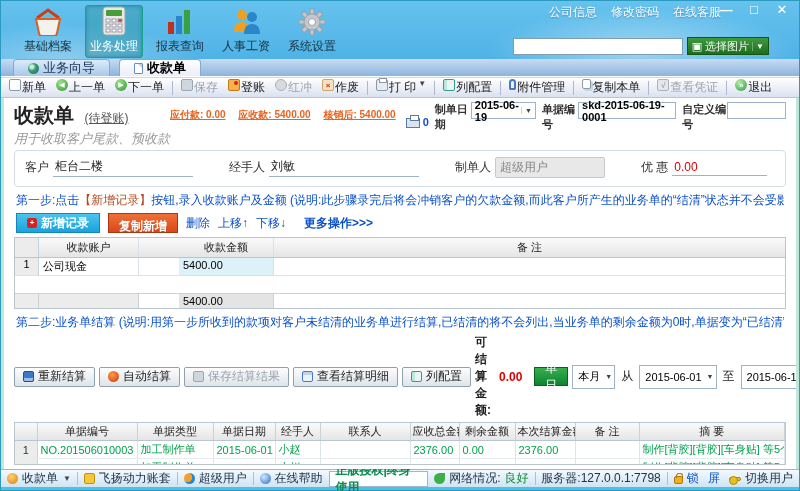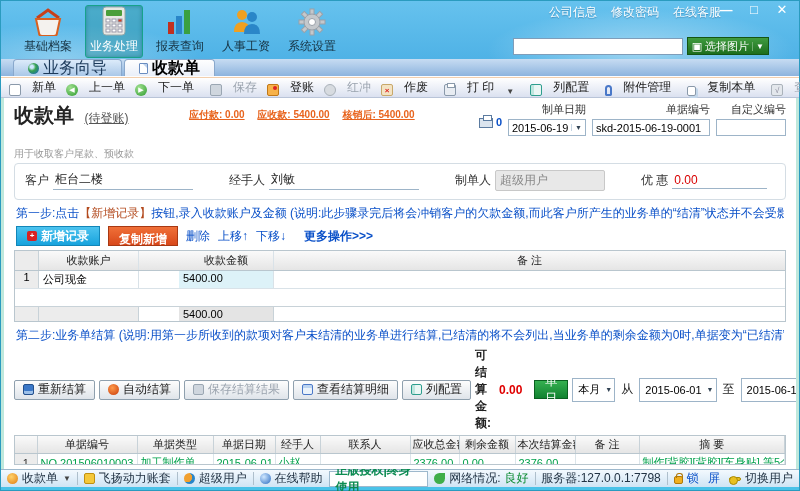--- a/index.html
+++ b/index.html
@@ -22,30 +22,30 @@
 .nav-item.active { border-color:#17a28b; background:rgba(10,120,110,.28); box-shadow:inset 0 0 4px rgba(0,80,80,.4); }
 .nav-item.active .nlabel { color:#fff; }
 .version { position:absolute; top:20px; right:10px; font-size:12px; font-weight:bold; color:#16324a; }
 .pick-row { position:absolute; top:36px; right:30px; display:flex; align-items:center; gap:4px; }
 .pick-input { width:170px; height:17px; border:1px solid #7f9db9; background:#fff; font-size:11px; padding:0 3px; }
 .pick-btn { height:18px; background:linear-gradient(#3f9b3f,#1d6e1d); border:1px solid #145514; color:#fff; font-size:11px; display:flex; align-items:center; gap:3px; padding:0 4px; cursor:pointer; }
 .pick-btn .arr { border-left:1px solid #6fae6f; padding-left:3px; font-size:8px; }
 
 
 .tabbar { height:18px; flex:0 0 18px; background:linear-gradient(#c7dcf2,#8db4de); display:flex; align-items:flex-end; padding-left:12px; border-bottom:1px solid #fdfdfd; }
-.tab { height:17px; display:flex; align-items:center; gap:4px; padding:0 14px; font-size:16px; border:1px solid #89a8cc; border-bottom:none; border-radius:4px 4px 0 0; background:linear-gradient(#dcebfa,#aac8e8); color:#1c3a5a; cursor:pointer; margin-right:2px; }
+.tab { height:17px; display:flex; align-items:center; gap:4px; padding:0 14px; font-size:13px; border:1px solid #89a8cc; border-bottom:none; border-radius:4px 4px 0 0; background:linear-gradient(#dcebfa,#aac8e8); color:#1c3a5a; cursor:pointer; margin-right:9px; }
 .tab.active { background:linear-gradient(#fefefe,#e9eff9); font-weight:bold; color:#000; }
 .tico { width:11px; height:11px; display:inline-block; }
 .page-ico { width:9px; height:11px; background:#fff; border:1px solid #6a8dc0; border-radius:1px; position:relative; }
 .page-ico:after { content:""; position:absolute; right:0; top:0; border:2px solid #bcd2ee; border-left-color:transparent; border-bottom-color:transparent; }
 .globe-ico { width:11px; height:11px; border-radius:50%; background:radial-gradient(circle at 35% 35%, #cfe8ff 15%, #37a24f 40%, #1c6ea8 85%); }
 
 
 .toolbar { height:21px; flex:0 0 21px; background:linear-gradient(#fff,#dbe1f0); border-top:1px solid #f2cfae; border-bottom:1px solid #b9c4d8; display:flex; align-items:center; padding:0 4px; gap:2px; }
-.tbtn { display:flex; align-items:flex-end; gap:11px; font-size:12px; color:#222; padding:1px 4px; border-radius:2px; cursor:pointer; white-space:nowrap; }
+.tbtn { display:flex; align-items:flex-start; gap:1px; font-size:12px; color:#222; padding:1px 4px; border-radius:2px; cursor:pointer; white-space:nowrap; }
 .tbtn.disabled { color:#9aa3ae; cursor:default; }
 .tsep { width:1px; height:14px; background:#aeb8cc; margin:0 2px; }
 .i { width:12px; height:12px; display:inline-flex; align-items:center; justify-content:center; font-size:8px; border-radius:2px; flex:0 0 12px; }
 .i-doc { background:#fff; border:1px solid #8a99aa; }
 .i-prev,.i-next { border-radius:50%; background:radial-gradient(circle at 35% 30%, #9fe08f, #2e9b2e); color:#fff; font-size:7px; }
 .i-save { background:#cfd6de; border:1px solid #9aa6b2; }
 .i-post { background:#f7b24a; border:1px solid #c07818; position:relative; }
 .i-post:after { content:""; position:absolute; right:1px; top:1px; width:4px; height:4px; border-radius:50%; background:#d22; }
 .i-red { border-radius:50%; background:#d7dbe0; border:1px solid #aab2ba; }
 .i-void { background:#f3e3c3; border:1px solid #c8a86a; color:#d22; font-weight:bold; }
@@ -57,29 +57,29 @@
 .i-vouch { background:#e3e7ec; border:1px solid #aab2ba; color:#889; }
 .i-exit { border-radius:50%; background:radial-gradient(circle at 35% 30%, #b8e8a8, #2f9e45); color:#fff; font-weight:bold; font-size:8px; }
 .dd { font-size:8px; color:#444; margin-left:1px; }
 
 
 .content { flex:1 1 auto; background:#fff; border-left:3px solid #bfe8dc; border-right:3px solid #bfe8dc; display:flex; flex-direction:column; overflow:hidden; position:relative; padding:0 2px; }
 .doc-header { display:flex; align-items:flex-start; padding:4px 8px 0; }
 .dh-left { width:175px; }
 .doc-title { font-size:20px; font-weight:bold; color:#222; display:inline; }
 .doc-status { font-size:12px; color:#555; margin-left:6px; text-decoration:underline; }
-.doc-sub { font-size:10px; color:#999; margin-top:18px; white-space:nowrap; }
+.doc-sub { font-size:13px; color:#999; margin-top:1px; white-space:nowrap;font-style:italic; }
 .amounts { font-size:10px; font-weight:bold; color:#e8641e; margin-top:6px; white-space:nowrap; flex:1; }
 .amounts u { margin-right:10px; }
 .hdr-fields { display:flex; gap:6px; margin-left:auto; align-items:flex-start; }
 .printer-wrap { display:flex; align-items:flex-end; gap:3px; margin-top:14px; }
 .printer-ico { width:14px; height:10px; background:#dbe4ee; border:1px solid #5b7ba0; position:relative; }
 .printer-ico:before { content:""; position:absolute; left:3px; top:-4px; width:7px; height:4px; background:#fff; border:1px solid #5b7ba0; }
 .print-count { color:#0a50c8; font-size:11px; font-weight:bold; }
-.hfield { display:flex; flex-direction:column; align-items:flex-end; }
+.hfield { display:flex; flex-direction:row; align-items:flex-start;font-weight:bold; }
 .hlabel { font-size:11px; color:#333; margin-bottom:2px; }
 .hval { height:17px; border:1px solid #9db4c8; background:#fff; font-size:11px; display:flex; align-items:center; padding:0 3px; }
 .hval.date { width:78px; justify-content:space-between; }
 .hval.no { width:118px; }
 .hval.custom { width:70px; }
 .hval .dd { font-size:7px; border-left:1px solid #c5d4e2; padding-left:3px; color:#345; }
 
 .form-panel { margin:2px 8px 0; border:1px solid #d4dde4; border-radius:4px; padding:6px 10px 8px; display:flex; align-items:center; font-size:12px; }
 .flabel { color:#333; margin-right:4px; white-space:nowrap; }
 .fval { border-bottom:1px solid #9db4c8; min-width:120px; padding:0 2px 1px; color:#222; }

